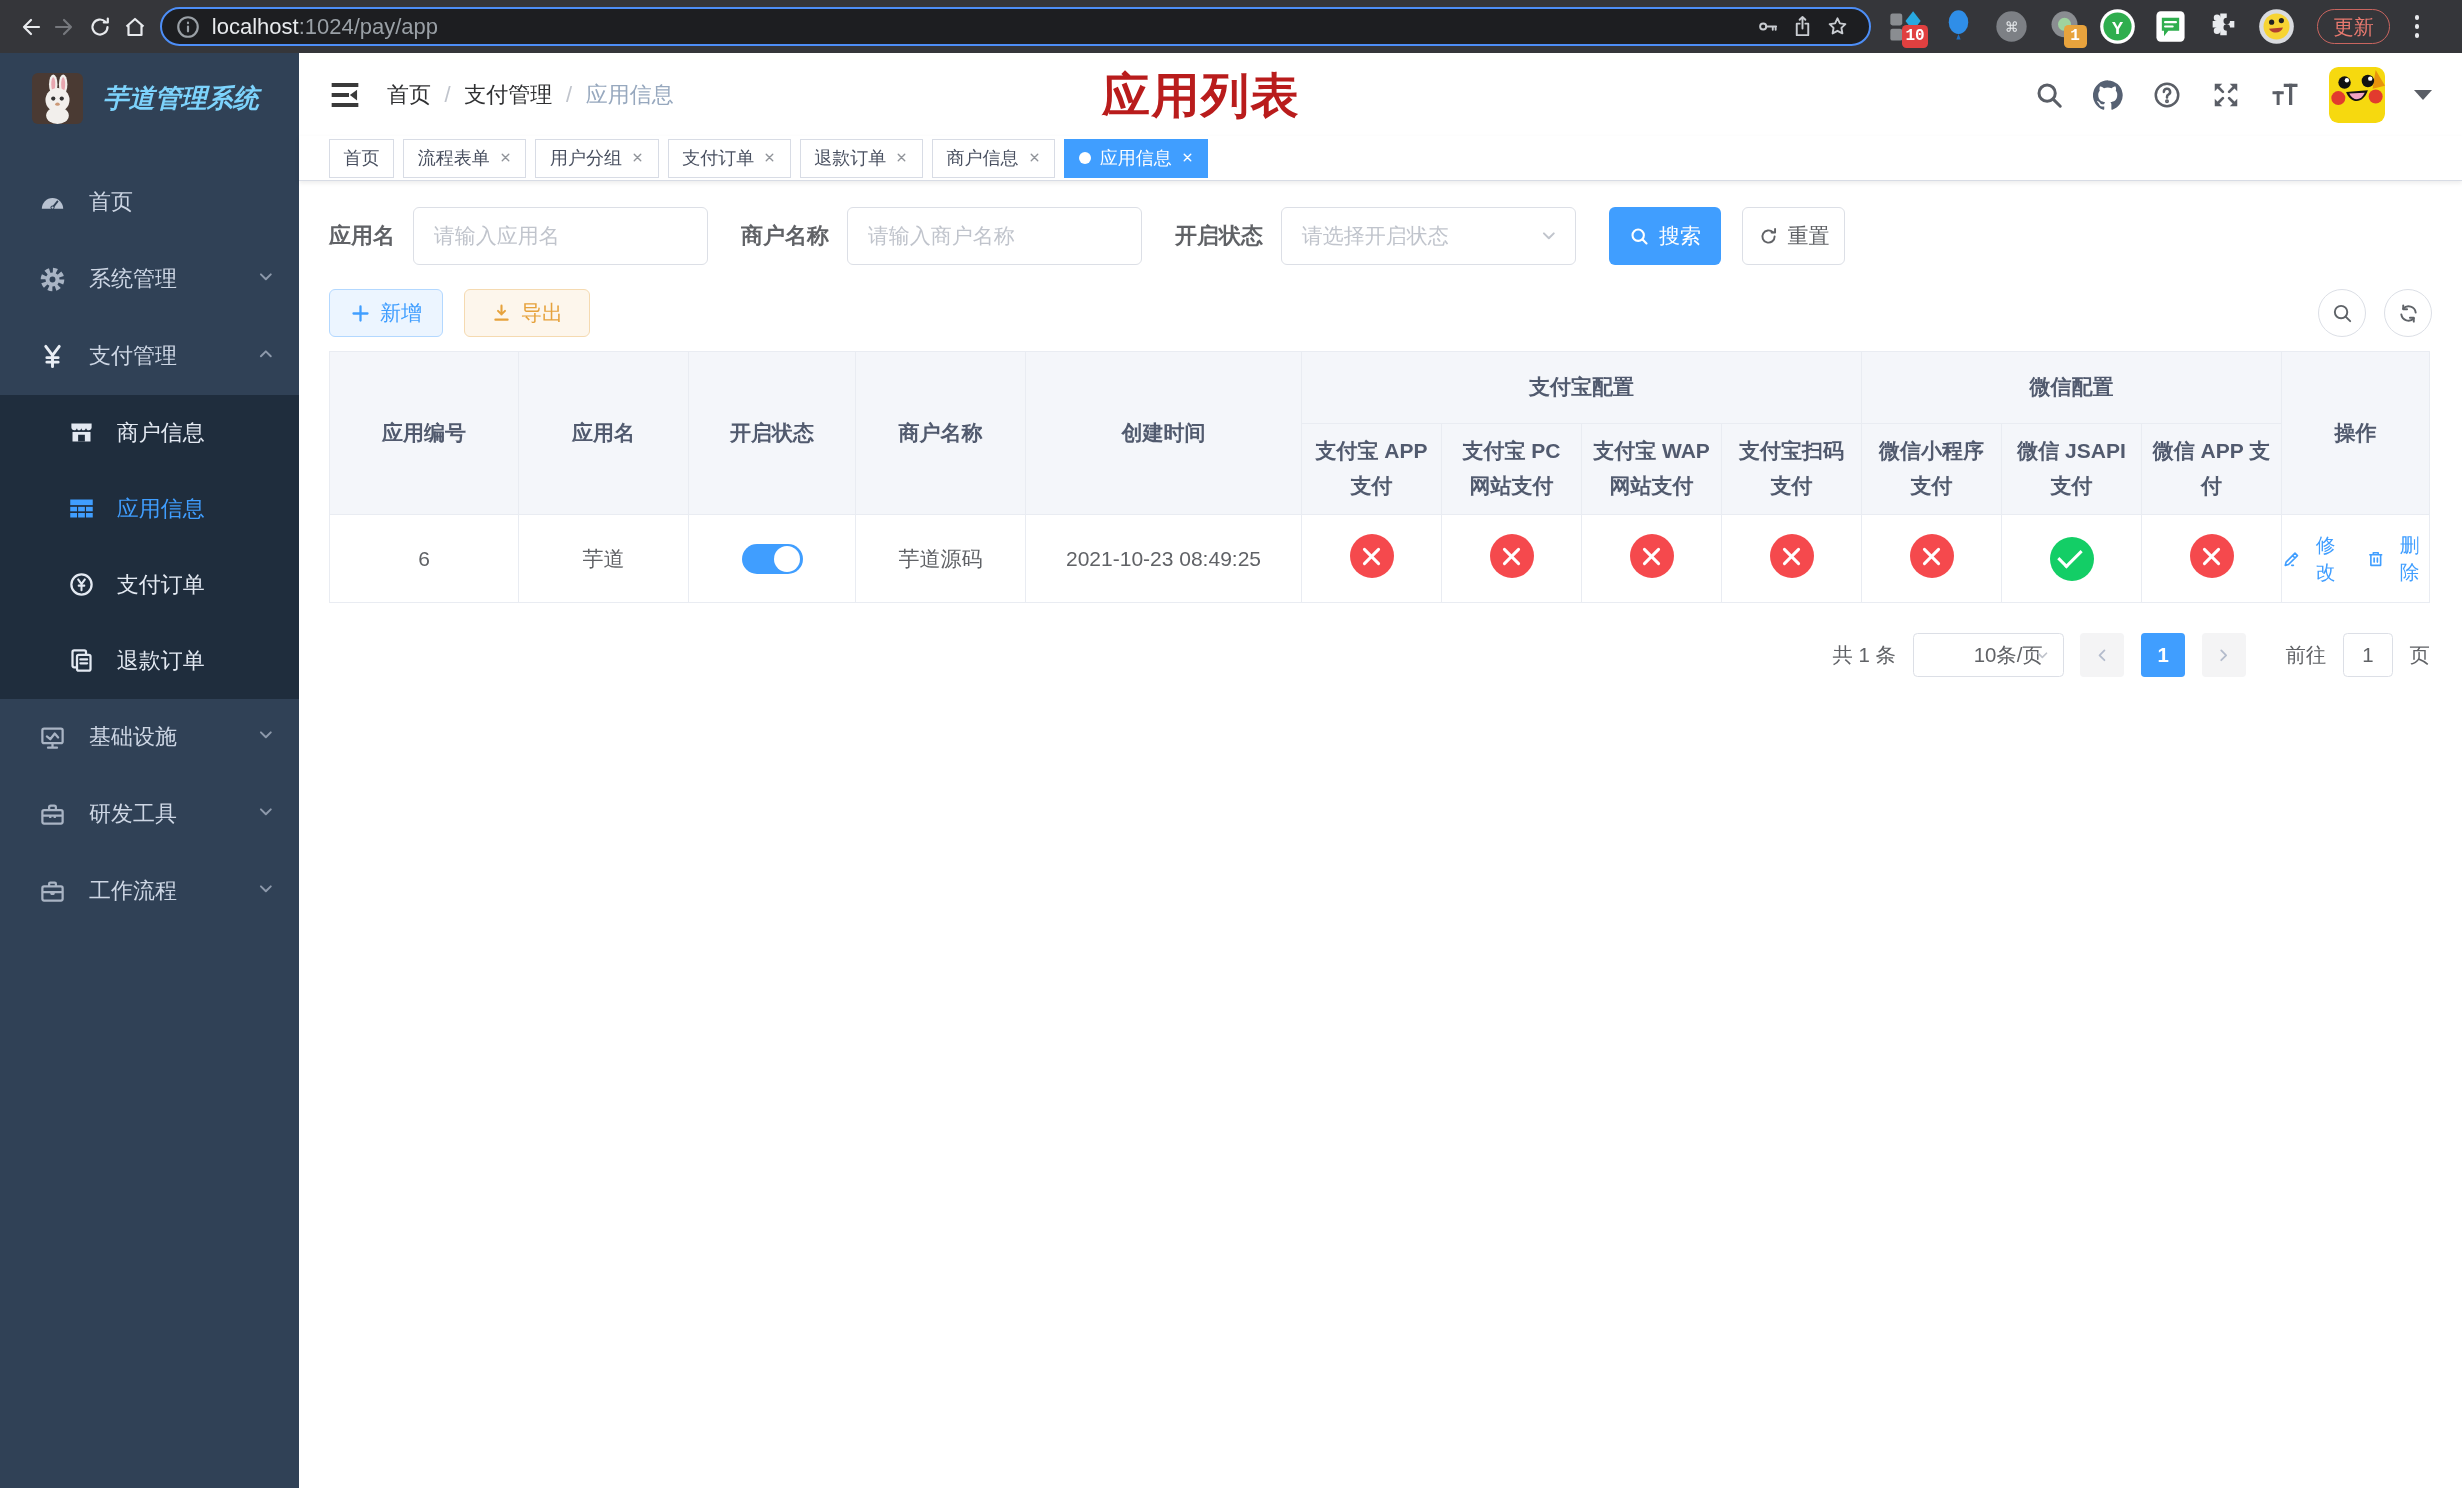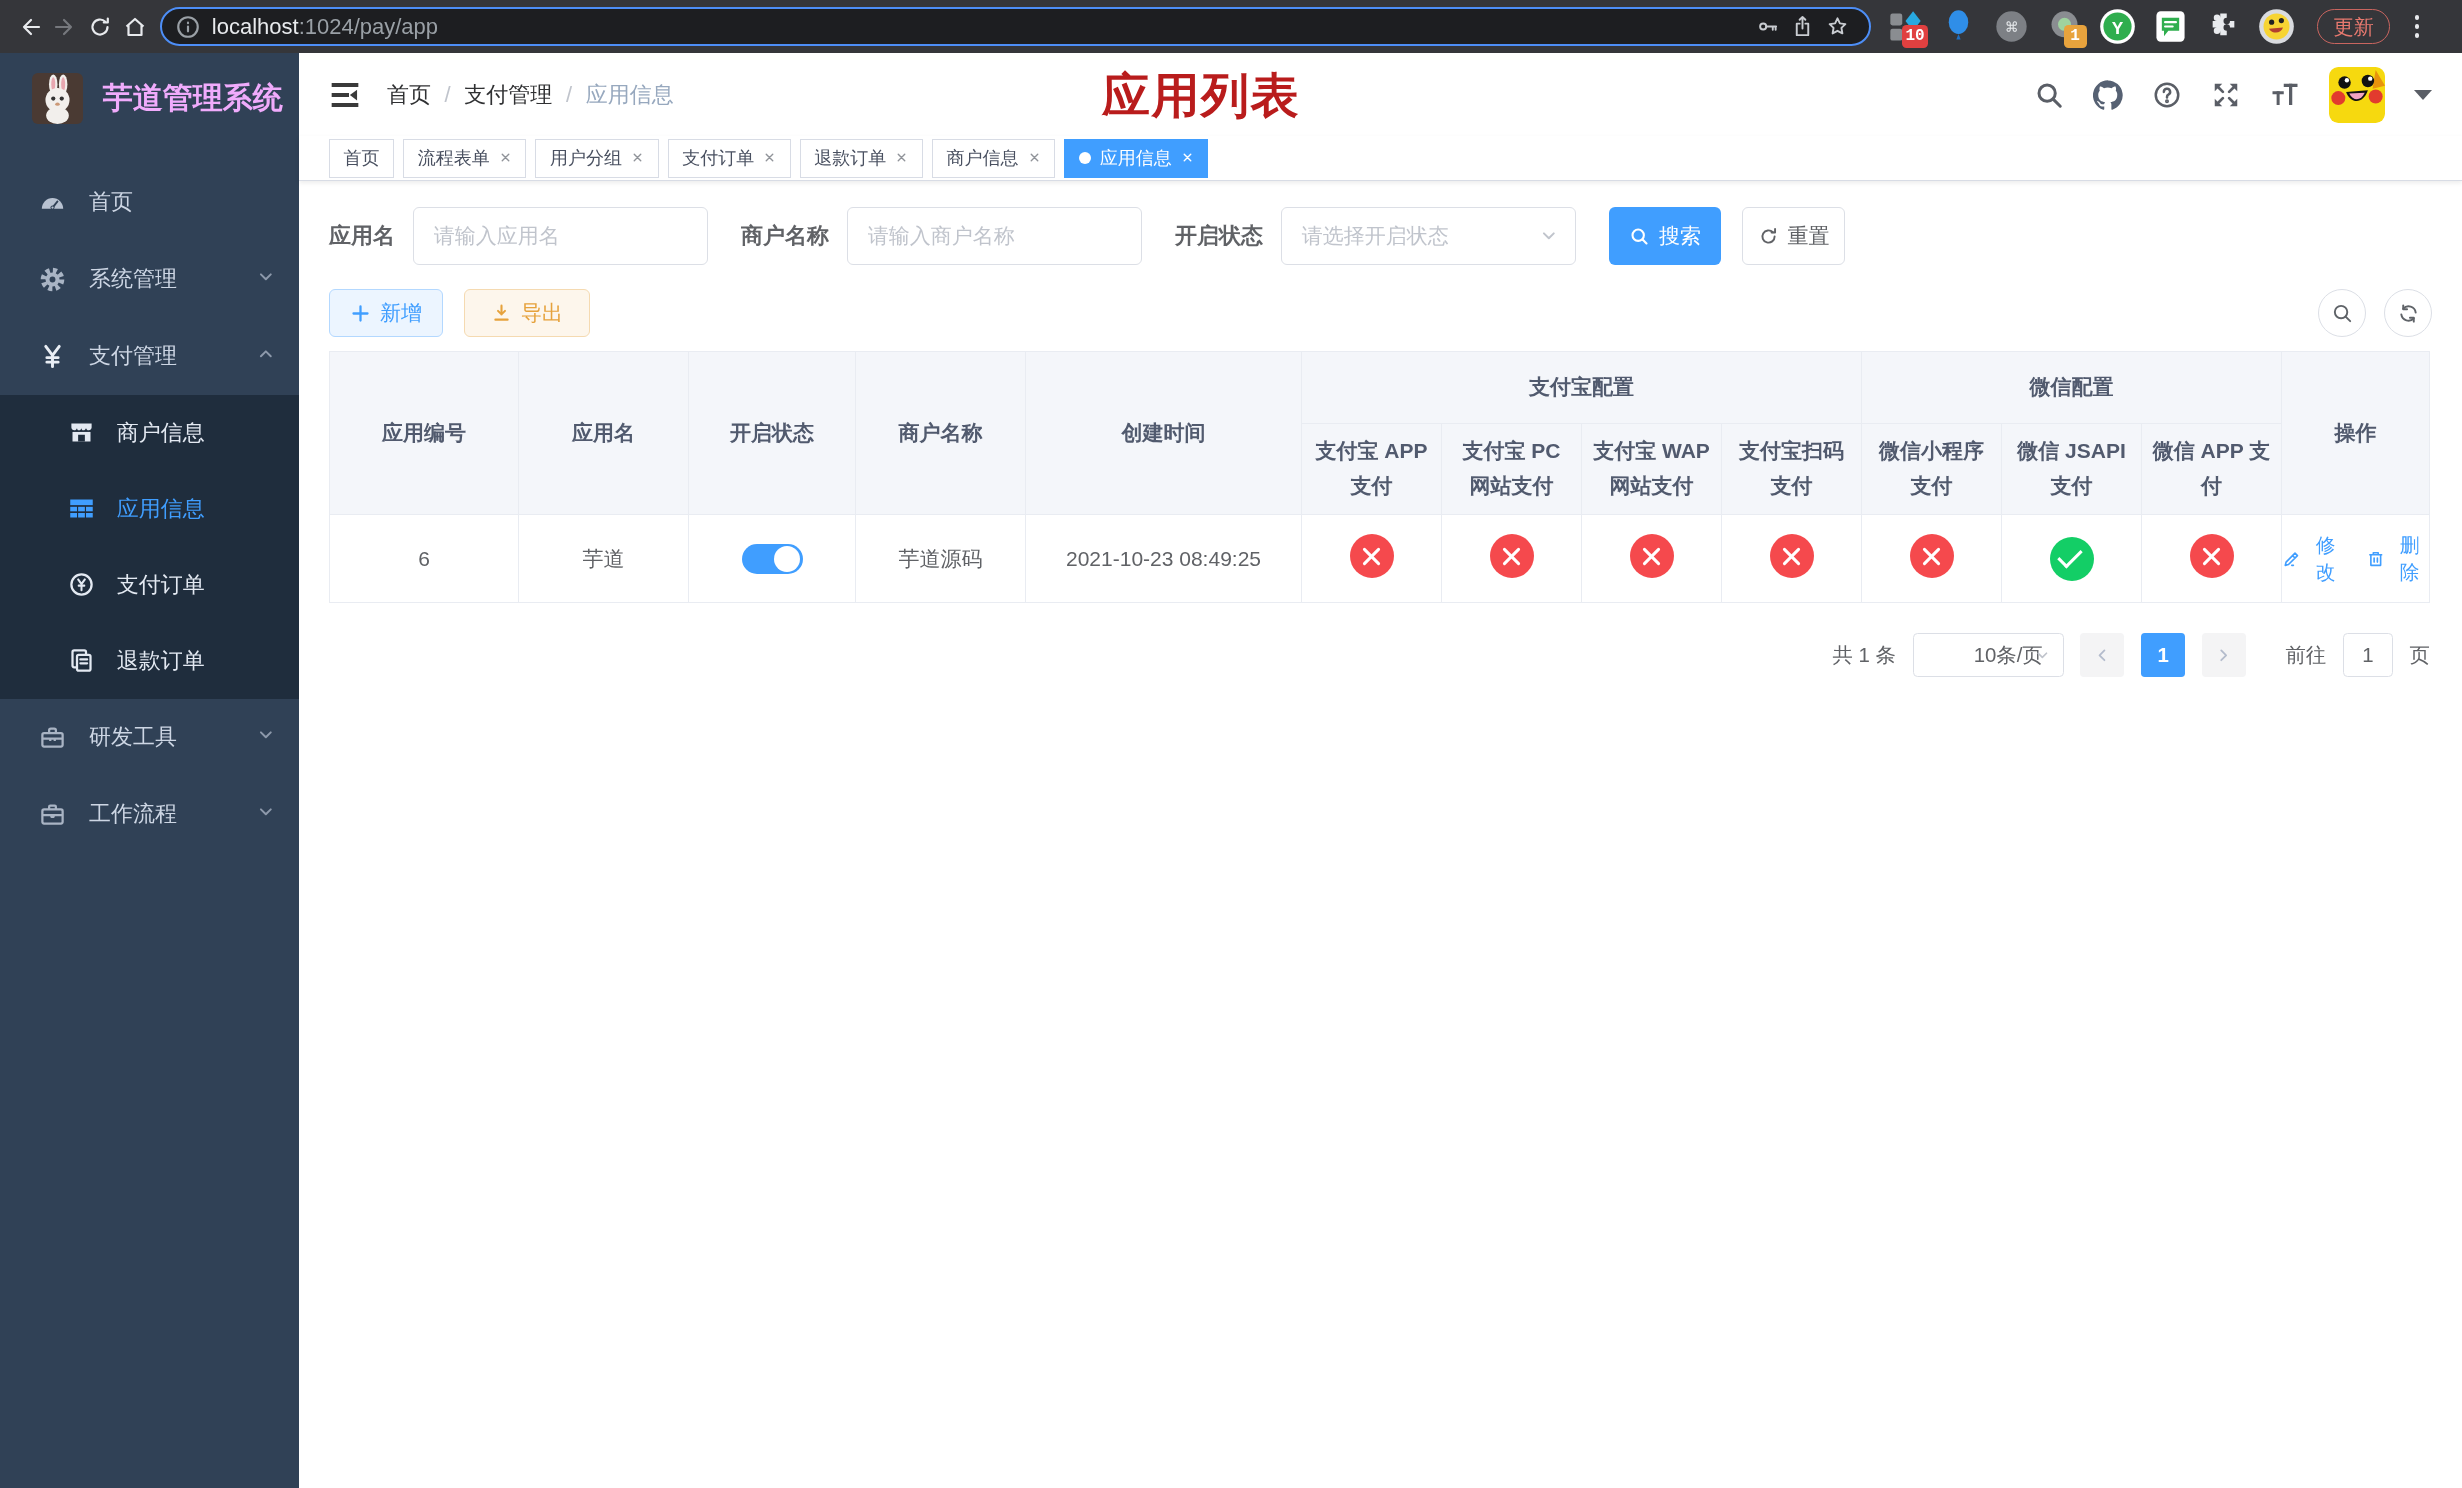--- a/index.html
+++ b/index.html
@@ -26,21 +26,21 @@
   .update-btn { margin-left:7.6px; height:35px; padding:0 15px; border:1.5px solid #c9655f; border-radius:17.4px;
     color:#e8796f; font-size:20.4px; display:flex; align-items:center; }
   .dots { margin-left:10.6px; display:flex; flex-direction:column; gap:4.5px; }
   .dots i { width:4.5px; height:4.5px; border-radius:50%; background:#e8eaed; }
 
   
   .app { display:flex; height:1436px; }
   .sidebar { width:299px; background:#304156; flex:0 0 auto; display:flex; flex-direction:column; }
   .logo-row { height:91px; display:flex; align-items:center; padding-left:32px; }
   .logo-img { width:51px; height:51px; border-radius:6px; overflow:hidden; flex:0 0 auto; }
-  .logo-title { color:#f0abfc; font-size:30px; font-weight:bold; margin-left:19.7px; }
+  .logo-title { color:#7dd3fc; font-size:26px; font-weight:bold; margin-left:19.7px;font-style:italic; }
   .menu { margin-top:19.7px; }
   .m-item { height:77px; display:flex; align-items:center; padding:0 23px 0 36px; color:#cdd6e4; font-size:22px; cursor:pointer; }
   .m-item .mi { width:32px; display:flex; justify-content:center; flex:0 0 auto; }
   .m-item .mi svg { width:27px; height:27px; }
   .m-item .ml { margin-left:21px; flex:1; }
   .m-item .chev svg { width:19.7px; height:19.7px; }
   .submenu { background:#1f2d3d; }
   .s-item { height:76px; display:flex; align-items:center; padding-left:65px; color:#e3e9f2; font-size:22px; cursor:pointer; }
   .s-item .mi { width:32px; display:flex; justify-content:center; }
   .s-item .mi svg { width:27px; height:27px; }
@@ -350,20 +350,35 @@
             <svg viewBox="0 0 24 24" fill="none" stroke="#e3e9f2" stroke-width="2" stroke-linejoin="round">
                 <rect x="4" y="3" width="12" height="15" rx="1.5"></rect>
                 <rect x="8" y="7" width="12" height="14" rx="1.5" fill="#1f2d3d"></rect>
                 <path d="M11 11h6M11 14.5h6" stroke-linecap="round"></path>
               </svg>
           </span>
           <span class="ml">退款订单</span>
         </div>
       </div>
 
+      <div class="m-item">
+        <span class="mi">
+          <svg viewBox="0 0 24 24" fill="none" stroke="#a9b4c4" stroke-width="2" stroke-linejoin="round">
+              <rect x="3" y="4" width="18" height="13" rx="1.5"></rect>
+              <path d="M7 11l3 2.5 4-5 3 3.5" stroke-linecap="round"></path>
+              <path d="M12 17v4M8 21h8" stroke-linecap="round"></path>
+            </svg>
+        </span>
+        <span class="ml">基础设施</span>
+        <span class="chev">
+          <svg viewBox="0 0 24 24" fill="none" stroke="#8d99ab" stroke-width="2.4" stroke-linecap="round" stroke-linejoin="round">
+              <path d="M6 9l6 6 6-6"></path>
+            </svg>
+        </span>
+      </div>
       <div class="m-item">
         <span class="mi">
           <svg viewBox="0 0 24 24" fill="none" stroke="#a9b4c4" stroke-width="2" stroke-linejoin="round">
               <rect x="3" y="8" width="18" height="12" rx="1.5"></rect>
               <path d="M9 8V5.5A1.5 1.5 0 0 1 10.5 4h3A1.5 1.5 0 0 1 15 5.5V8M3 13h18M10 12v3M14 12v3"></path>
             </svg>
         </span>
         <span class="ml">研发工具</span>
         <span class="chev">
           <svg viewBox="0 0 24 24" fill="none" stroke="#8d99ab" stroke-width="2.4" stroke-linecap="round" stroke-linejoin="round">

